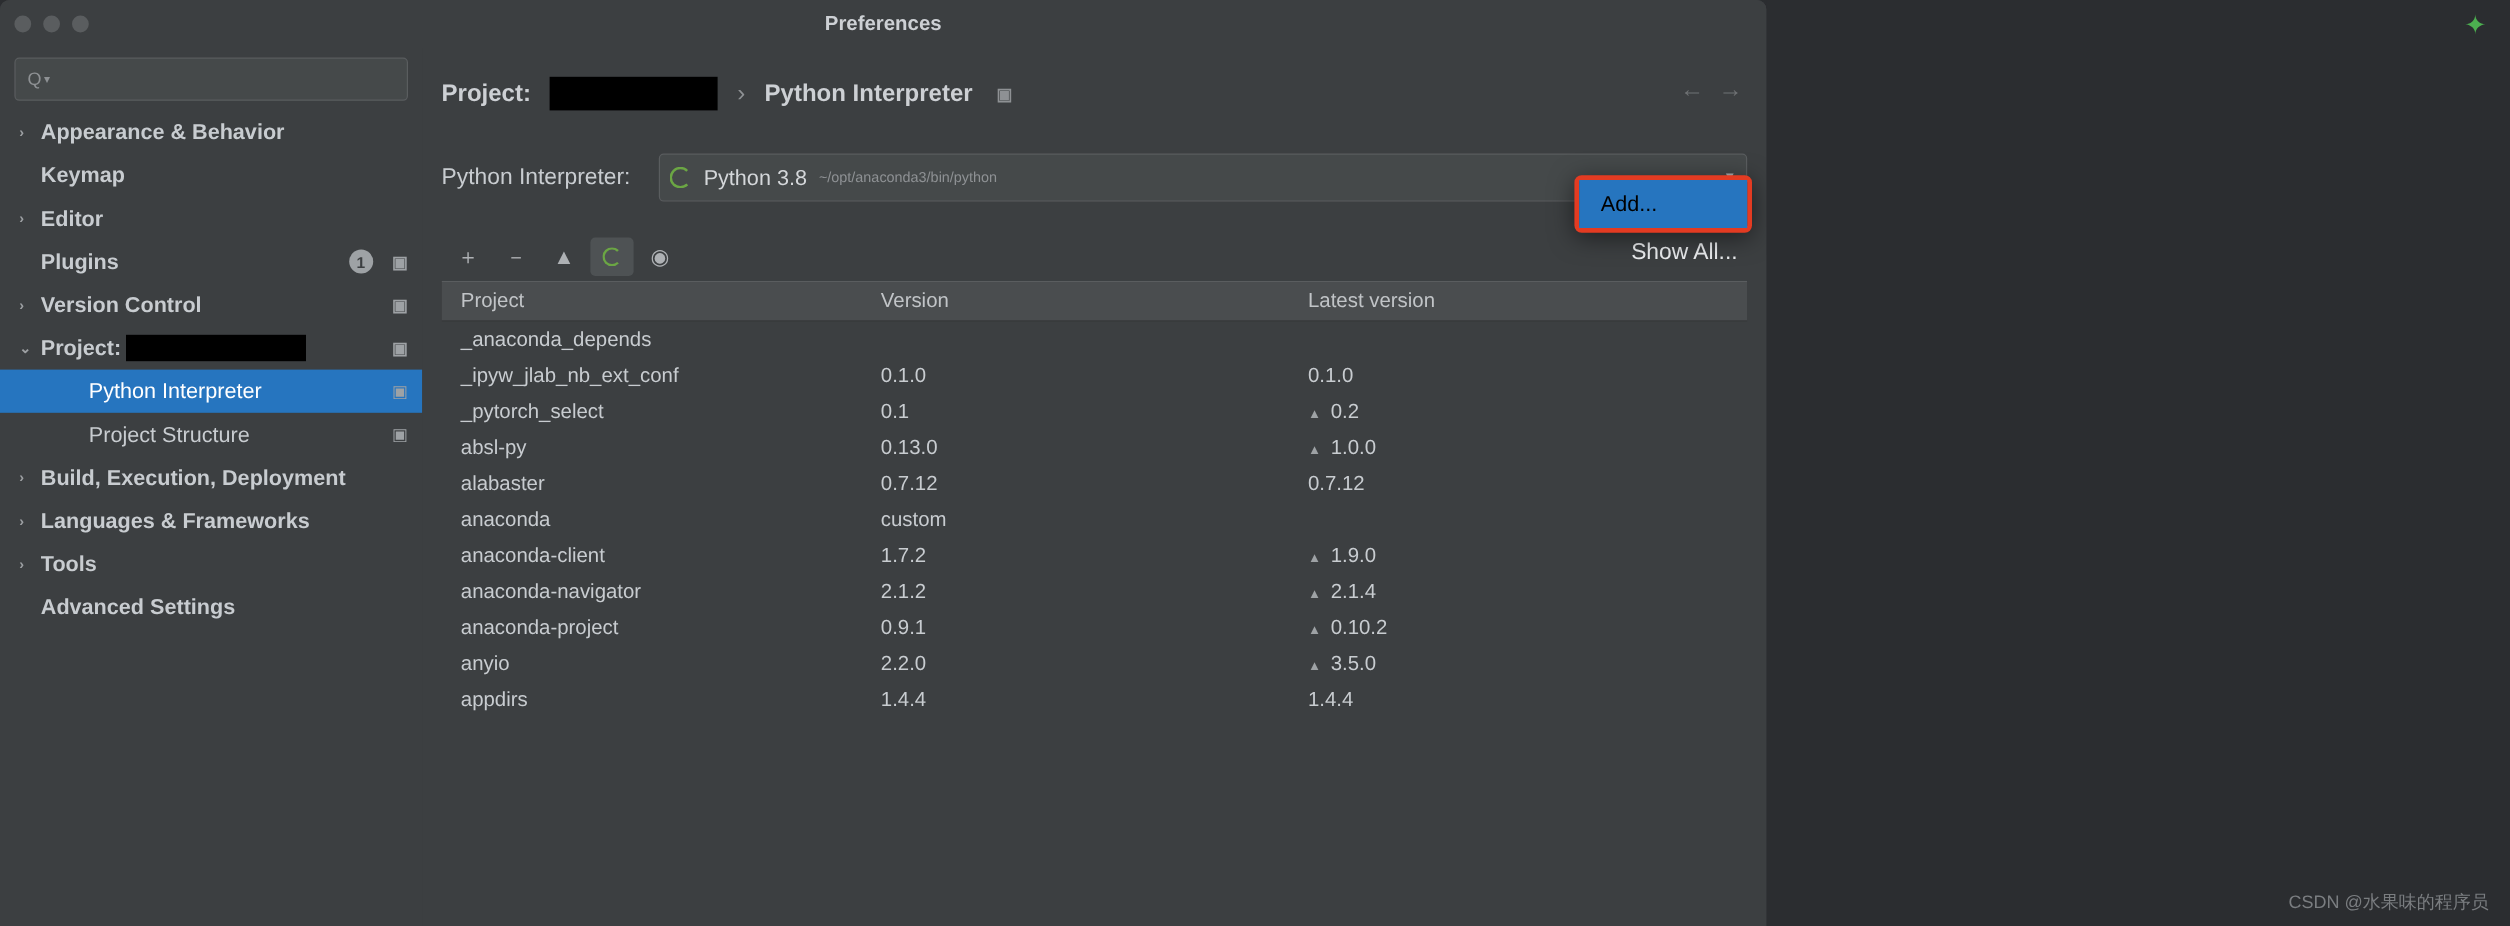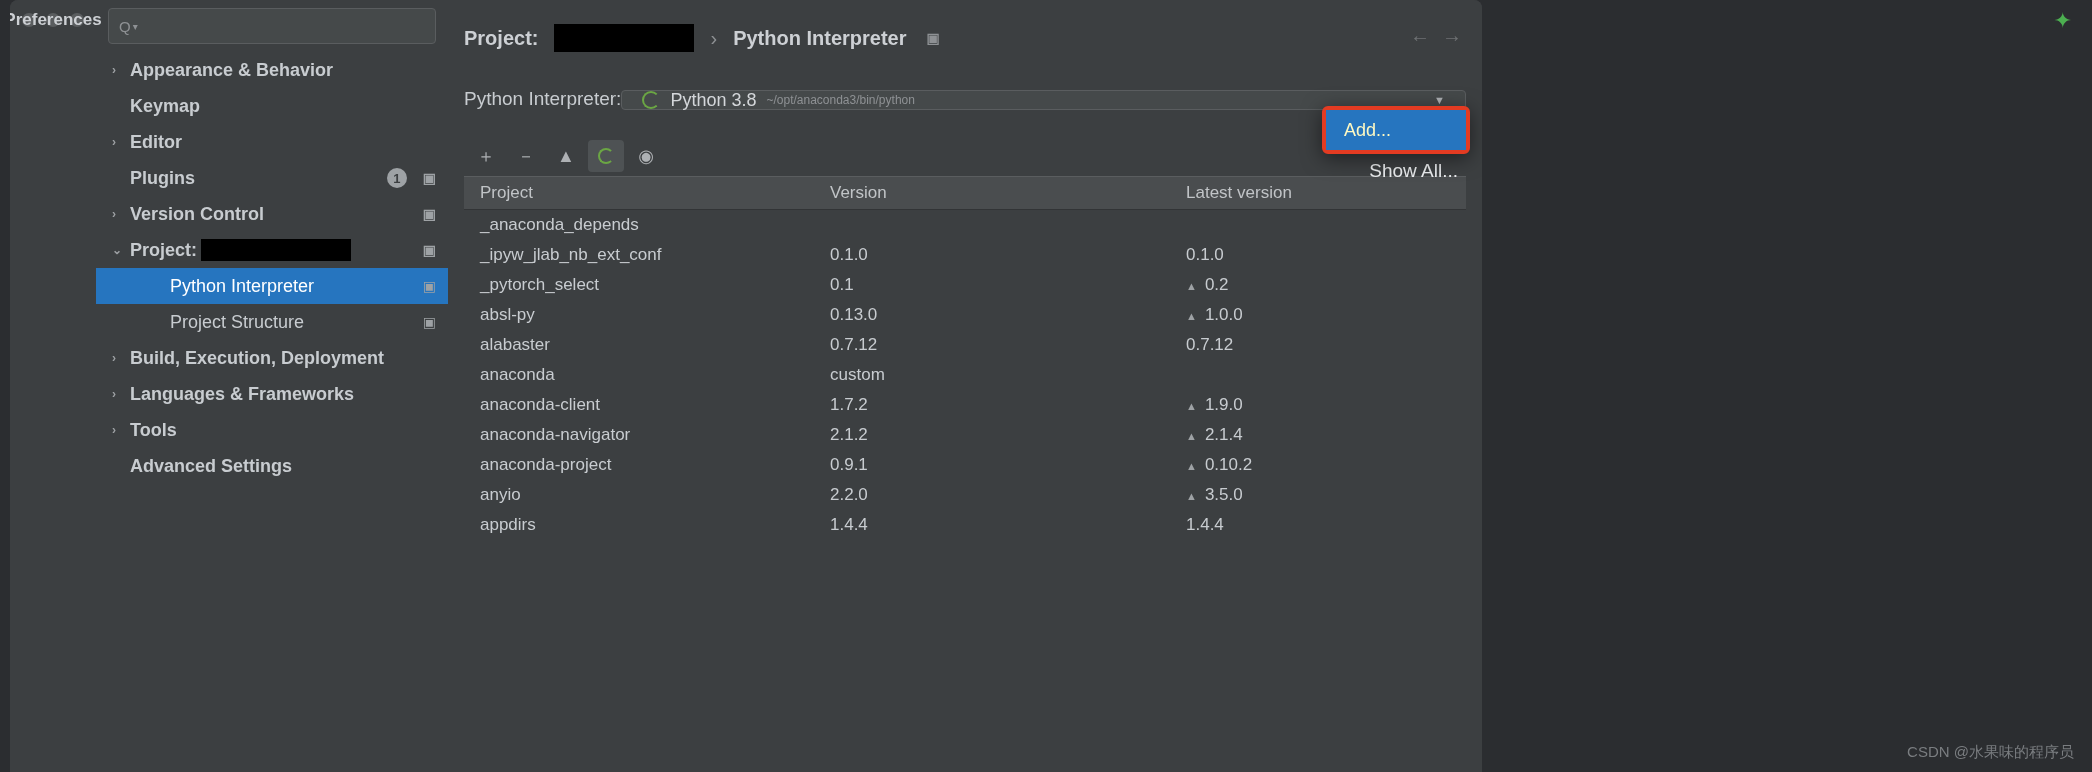--- a/index.html
+++ b/index.html
@@ -1,17 +1,17 @@
 <!DOCTYPE html>
 <html><head>
 <meta charset="utf-8">
 <style>
 * { margin:0; padding:0; box-sizing:border-box; font-family:-apple-system,BlinkMacSystemFont,"Segoe UI",sans-serif; }
 body { background:#2b2d30; color:#bcbec4; width:2092px; height:772px; overflow:hidden; position:relative; }
-.window { width:1472px; height:772px; background:#3c3f41; border-radius:8px 8px 0 0; overflow:hidden; display:flex; flex-direction:row; position:relative; z-index:2;margin-left:10px; }
+.window { width:1472px; height:772px; background:#3c3f41; border-radius:8px 8px 0 0; overflow:hidden; display:flex; flex-direction:column; position:relative; z-index:2; }
 .titlebar { height:40px; background:#3c3f41; display:flex; align-items:center; padding:0 12px; position:relative; }
 .traffic { display:flex; gap:10px; }
 .traffic-dot { width:14px; height:14px; border-radius:50%; background:#5a5d5f; }
 .titlebar-title { position:absolute; left:50%; transform:translateX(-50%); color:#cdd0d4; font-weight:600; font-size:17px; }
 .body-area { flex:1; display:flex; }
 .sidebar { width:352px; background:#3c3f41; display:flex; flex-direction:column; padding-top:8px; }
 .search-wrap { padding:0 12px 8px 12px; }
 .search-box { width:100%; height:36px; background:#45494a; border:1px solid #5a5d5f; border-radius:4px; display:flex; align-items:center; padding:0 10px; }
 .search-icon { color:#8e9194; font-size:15px; }
 .chev-down { color:#8e9194; font-size:10px; margin-left:2px; }
@@ -24,43 +24,43 @@
 .tree-item .mod-icon { margin-left:auto; margin-right:12px; color:#9ea2a5; font-size:14px; }
 .tree-item.has-badge .mod-icon { margin-left:8px; }
 .tree-item .redact { display:inline-block; width:150px; height:22px; background:#000; margin-left:4px; }
 .main { flex:1; background:#3c3f41; display:flex; flex-direction:column; padding:24px 16px 0 16px; position:relative; }
 .breadcrumb { display:flex; align-items:center; gap:16px; font-size:20px; color:#cdd0d4; font-weight:600; }
 .breadcrumb .proj-redact { display:inline-block; width:140px; height:28px; background:#000; }
 .breadcrumb .sep { color:#8e9194; font-weight:400; }
 .breadcrumb .crumb-icon { color:#8e9194; font-size:14px; margin-left:4px; }
 .nav-arrows { position:absolute; right:20px; top:24px; display:flex; gap:12px; }
 .nav-arrows span { color:#6e7173; font-size:20px; }
-.interp-row { display:flex; align-items:flex-end; margin-top:36px; gap:0; }
+.interp-row { display:flex; align-items:center; margin-top:36px; gap:24px; }
 .interp-label { color:#c8ccd0; font-size:19px; }
-.interp-select { flex:1; height:20px; background:#45494a; border:1px solid #5a5d5f; border-radius:4px; display:flex; align-items:center; padding:0 20px; gap:10px; }
+.interp-select { flex:1; height:40px; background:#45494a; border:1px solid #5a5d5f; border-radius:4px; display:flex; align-items:center; padding:0 8px; gap:10px; }
 .spinner-icon { width:18px; height:18px; border:2px solid #6ba644; border-right-color:transparent; border-radius:50%; }
 .interp-name { color:#d4d7da; font-size:18px; }
 .interp-path { color:#8e9194; font-size:12px; }
 .interp-select .dd { margin-left:auto; color:#aeb1b4; font-size:11px; }
 .toolbar { display:flex; align-items:center; gap:4px; margin-top:26px; padding:4px 4px; height:40px; }
 .tool-btn { width:36px; height:32px; display:flex; align-items:center; justify-content:center; color:#aeb1b4; border-radius:4px; font-size:18px; }
 .tool-btn.active { background:#4e5254; }
 .tool-btn .spinner-icon { width:16px; height:16px; }
 .table { flex:1; overflow:hidden; }
 .thead { display:flex; background:#4a4d4f; height:34px; align-items:center; border-top:1px solid #5a5d5f; border-bottom:1px solid #323436; }
 .th, .td { padding-left:16px; font-size:17px; }
 .col-pkg { width:350px; }
 .col-ver { width:356px; }
 .col-lat { flex:1; }
 .th { color:#c1c4c7; }
 .tbody { }
 .trow { display:flex; height:30px; align-items:center; color:#c8ccd0; }
 .upgrade-arrow { color:#9ea2a5; font-size:11px; margin-right:8px; }
 .dropdown-menu { position:absolute; right:12px; top:106px; width:148px; background:#3c3f41; border:4px solid #e33b22; border-radius:6px; z-index:10; box-shadow:0 4px 20px rgba(0,0,0,.5); }
-.dd-item { height:40px; display:flex; align-items:center; padding:0 18px; color:#fef9c3; font-size:18px; }
+.dd-item { height:40px; display:flex; align-items:center; padding:0 18px; color:#000000; font-size:18px; }
 .dd-item.primary { background:#2675bf; }
 .dd-showall { position:absolute; right:24px; top:160px; color:#eaecee; font-size:19px; z-index:9; }
 .watermark { position:absolute; right:18px; bottom:10px; color:#7a7d80; font-size:15px; z-index:1; }
 .bg-stripe { position:absolute; right:0; top:0; width:620px; height:772px; background:#2b2d30; z-index:0; }
 .bg-green { position:absolute; right:20px; top:8px; color:#4caf50; font-size:22px; z-index:0; }
 </style>
 </head>
 <body>
 
 <div class="bg-stripe"></div>

